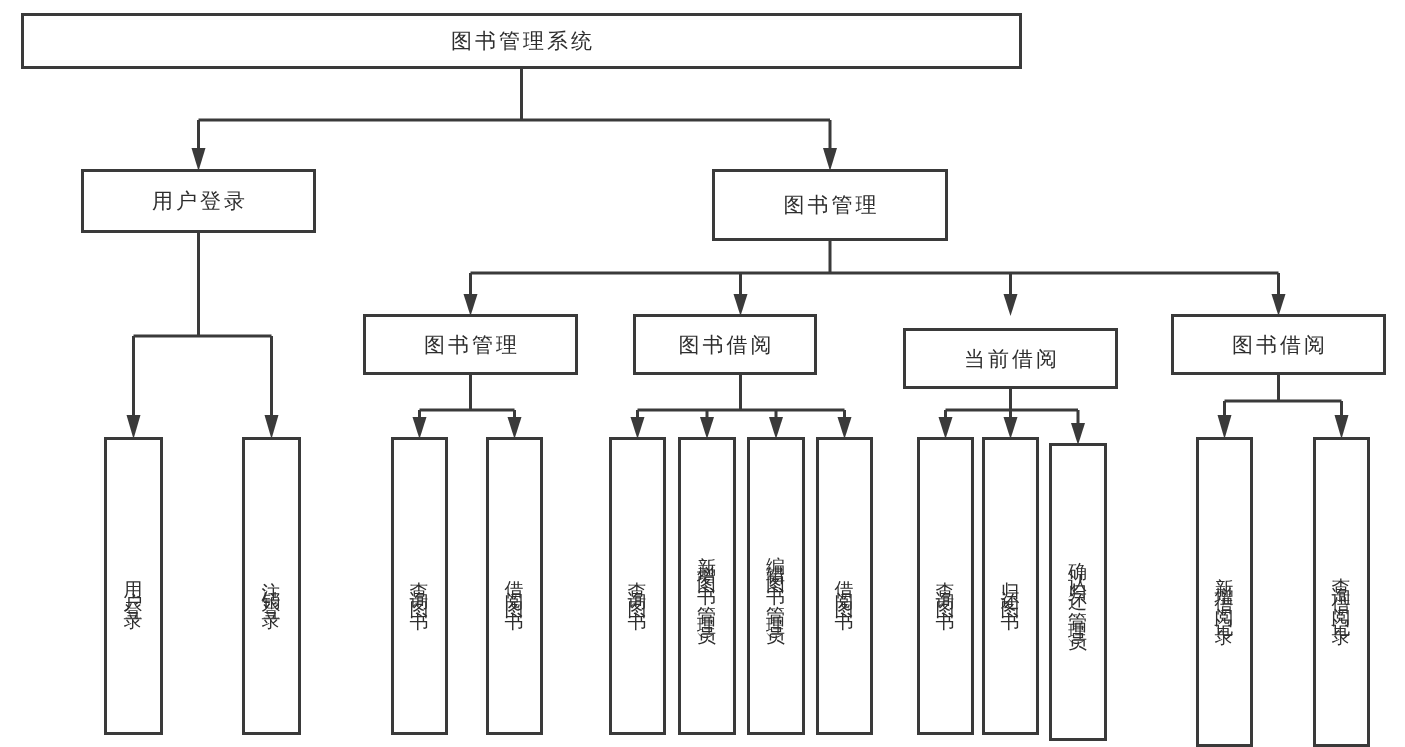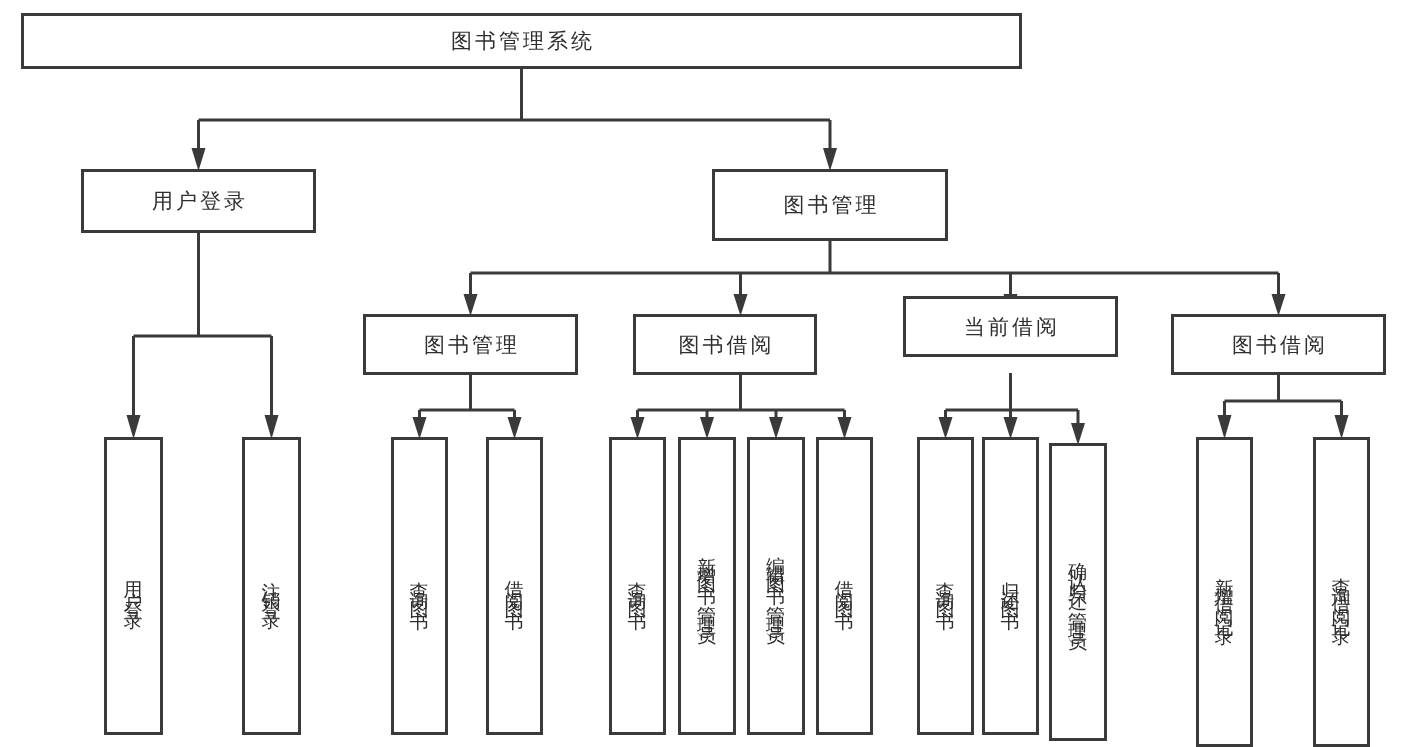--- a/index.html
+++ b/index.html
@@ -93,21 +93,21 @@
   <div class="box h" style="left:712px;top:169px;width:236px;height:72px;">
     <span>图书管理</span>
   </div>
 
   <div class="box h" style="left:363px;top:314px;width:215px;height:61px;">
     <span>图书管理</span>
   </div>
   <div class="box h" style="left:633px;top:314px;width:184px;height:61px;">
     <span>图书借阅</span>
   </div>
-  <div class="box h" style="left:903px;top:296px;width:215px;height:61px;">
+  <div class="box h" style="left:903px;top:328px;width:215px;height:61px;">
     <span>当前借阅</span>
   </div>
   <div class="box h" style="left:1171px;top:314px;width:215px;height:61px;">
     <span>图书借阅</span>
   </div>
 
   <div class="box v" style="left:104px;top:437px;width:59px;height:298px;">
     <span>用户登录</span>
   </div>
   <div class="box v" style="left:242px;top:437px;width:59px;height:298px;">

